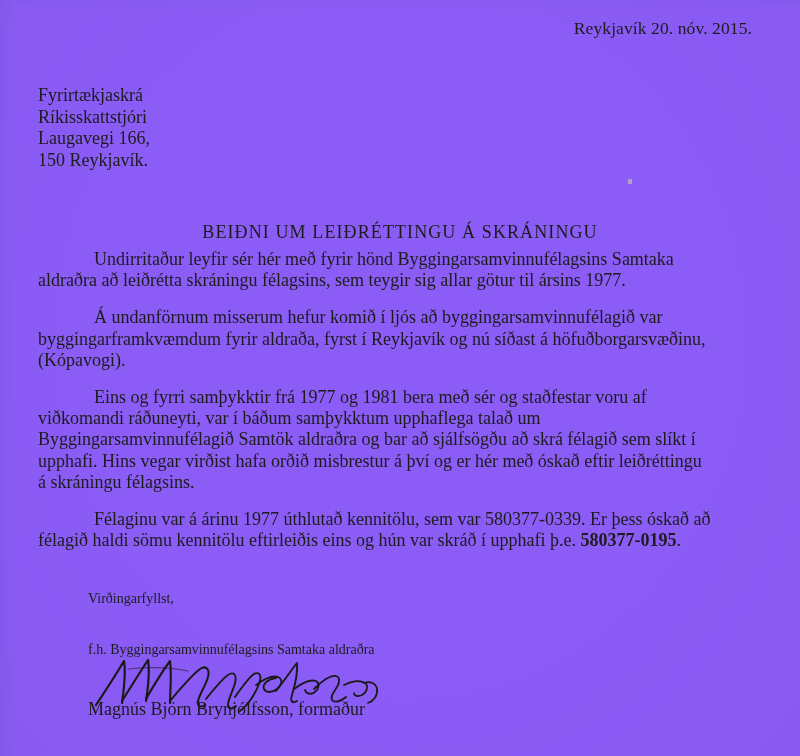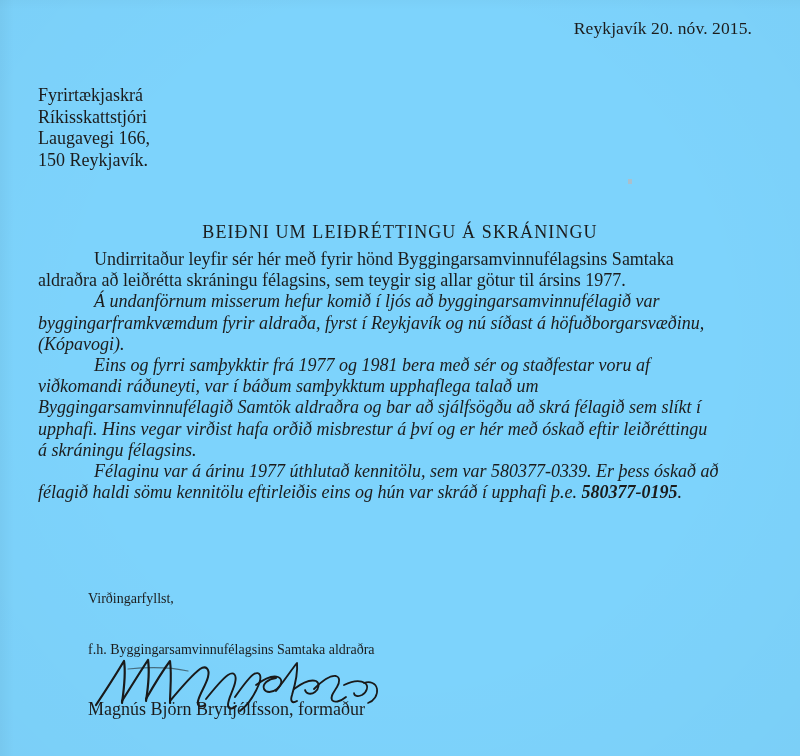--- a/index.html
+++ b/index.html
@@ -8,21 +8,21 @@
     background: #ffffff;
   }
   body {
     font-family: "Liberation Serif", "DejaVu Serif", serif;
     color: #1c1c1c;
   }
   .page {
     position: relative;
     width: 800px;
     height: 756px;
-    background: #7dd3fc;
+    background: #8b5cf6;
     overflow: hidden;
   }
   
   .scan-tone {
     position: absolute;
     inset: 0;
     pointer-events: none;
     background:
       linear-gradient(to right, rgba(0,0,0,0.035) 0px, rgba(0,0,0,0.0) 14px),
       linear-gradient(to bottom, rgba(0,0,0,0.02) 0px, rgba(0,0,0,0) 10px),
@@ -67,21 +67,21 @@
 
   .body-block {
     position: absolute;
     top: 249px;
     left: 38px;
     width: 730px;
     font-size: 18px;
     line-height: 21.2px;
   }
   .para { margin: 0; }
-  .para + .para { margin-top: 0; font-style: italic; }
+  .para + .para { margin-top: 16px; }
   .line { white-space: nowrap; }
   .line.indent { padding-left: 56px; }
   .b { font-weight: bold; }
 
   .closing {
     position: absolute;
     top: 588px;
     left: 88px;
     font-size: 14px;
     line-height: 21.2px;

